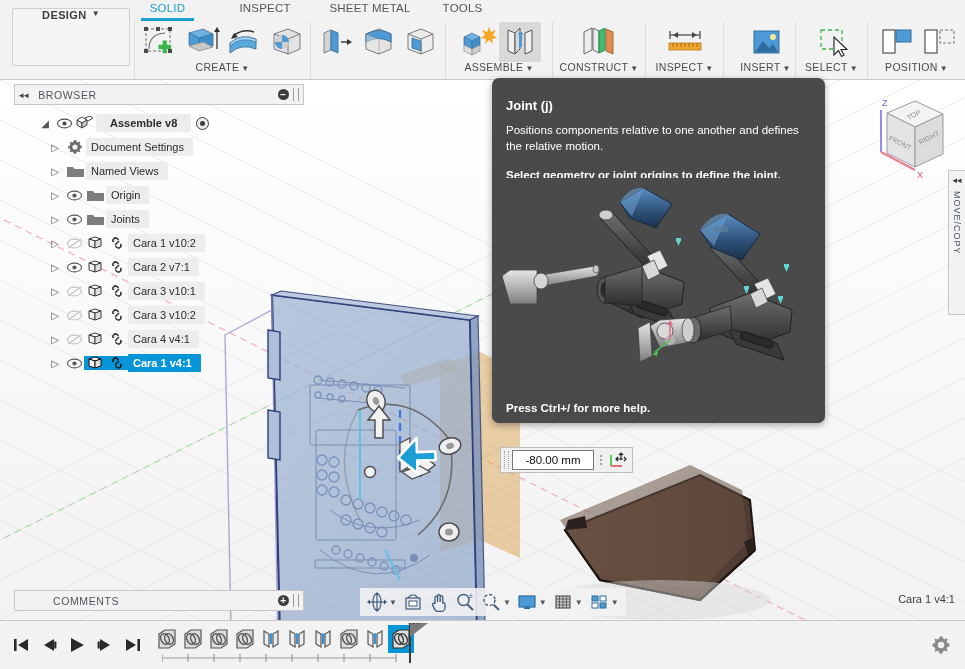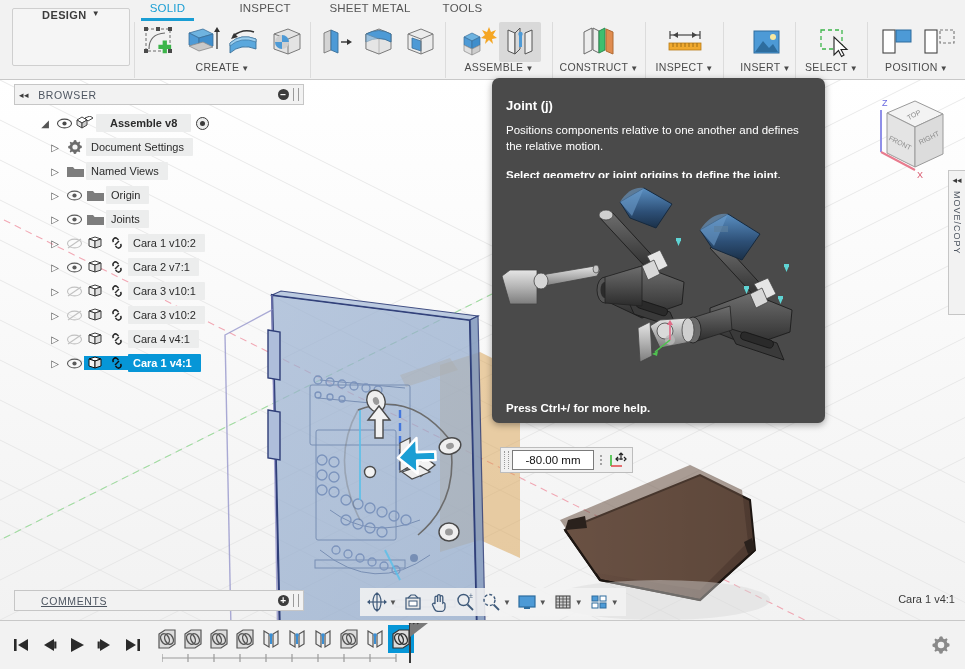--- a/index.html
+++ b/index.html
@@ -150,21 +150,21 @@
   
   #statusbar {
     position: absolute; left: 0; top: 588px; width: 965px; height: 32px; z-index: 30;
   }
   #comments {
     position: absolute; left: 14px; top: 2px; width: 290px; height: 21px;
     background: #f2f2f2; border: 1px solid #c6c6c6;
     display: flex; align-items: center; padding: 0 4px;
     color: #4d5560; font-size: 10.5px; letter-spacing: .6px;
   }
-  #comments .ttl { margin-left: 13px; flex: 1; text-decoration: underline; }
+  #comments .ttl { margin-left: 25px; flex: 1; }
   #comments .grip { width: 6px; height: 13px; margin-left: 4px;
     border-left: 1px solid #9a9a9a; border-right: 1px solid #9a9a9a; }
   #navbar {
     position: absolute; left: 360px; top: 0; height: 28px;
     background: rgba(242,242,242,.88); display: flex; align-items: center; padding: 0 4px;
   }
   .nb { height: 26px; display: flex; align-items: center; padding: 0 3px; cursor: pointer; }
   .nb .caret { font-size: 8px; color: #555; margin-left: 2px; }
   #docname {
     position: absolute; right: 10px; top: 5px; font-size: 11px; color: #3a3a3a;

